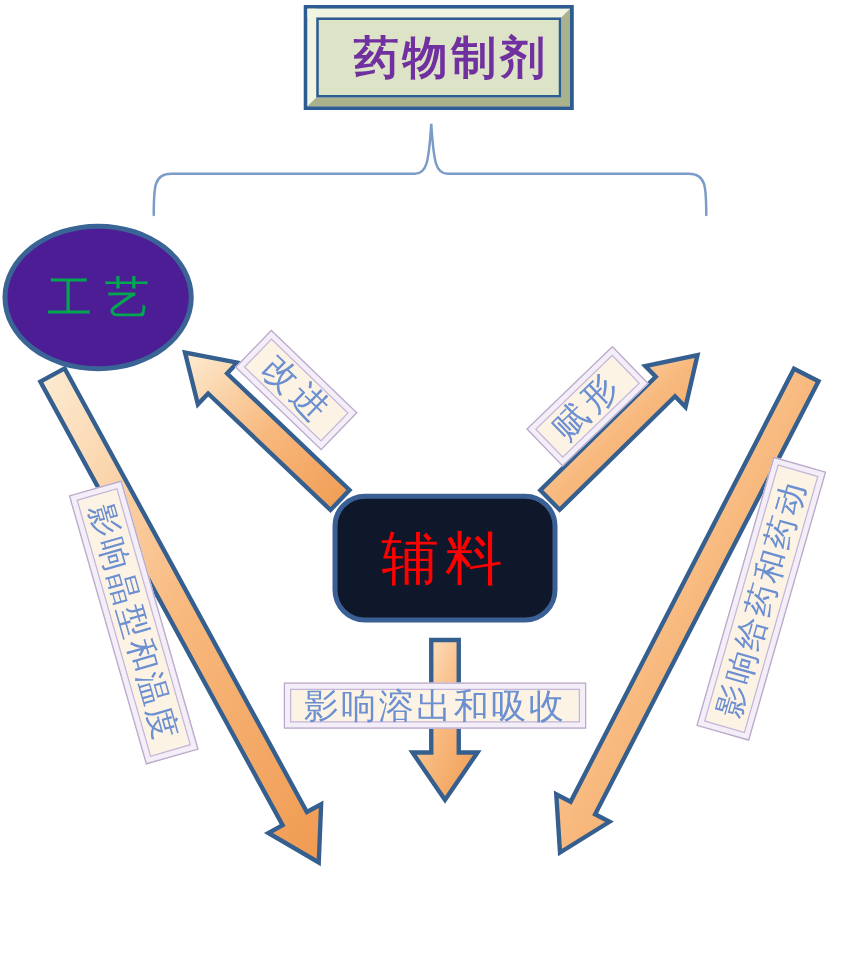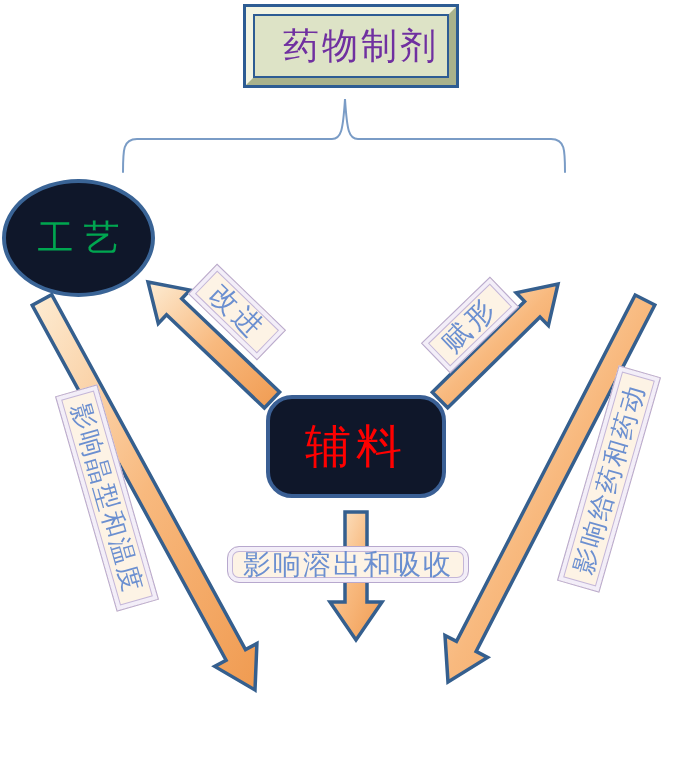--- a/index.html
+++ b/index.html
@@ -9,24 +9,24 @@
   }
   #arrow-layer{position:absolute;left:0;top:0;width:688px;height:763px;}
 
   
   .title-box{position:absolute;left:243px;top:4px;width:216px;height:84px;
     border:3px solid #2d5c93;background:#dde3c6;box-sizing:border-box;}
   .title-bevel{position:absolute;inset:0;box-sizing:border-box;
     border:7px solid;border-color:#f2f4e2 #a9b28c #a9b28c #f2f4e2;}
   .title-face{position:absolute;inset:7px;border:2px solid #2d5c93;background:#dde3c6;
     display:flex;align-items:center;justify-content:center;}
-  .title-text{color:#7030a0;font-size:36px;font-weight:normal;letter-spacing:3px;white-space:nowrap;margin-left:20px;}
+  .title-text{color:#7030a0;font-size:36px;font-weight:bold;letter-spacing:3px;white-space:nowrap;margin-left:20px;}
 
   
-  .node-ellipse{position:absolute;border:4px solid #3a6496;background:#0f172a;border-radius:50%;
+  .node-ellipse{position:absolute;border:4px solid #3a6496;background:#4c1d95;border-radius:50%;
     box-sizing:border-box;display:flex;align-items:center;justify-content:center;}
   .node-ellipse .node-text{color:#00a650;font-size:36px;letter-spacing:10px;padding-left:10px;white-space:nowrap;}
   #ellipse-process{left:2px;top:179px;width:153px;height:118px;}
   #ellipse-dosage{left:534px;top:180px;width:152px;height:118px;}
   #ellipse-efficacy{left:278px;top:648px;width:160px;height:108px;}
 
   
   .center-box{position:absolute;left:266px;top:395px;width:180px;height:103px;
     border:4px solid #3a5f94;background:#0f172a;border-radius:26px;box-sizing:border-box;
     display:flex;align-items:center;justify-content:center;}
@@ -37,21 +37,21 @@
     box-shadow:inset 0 0 0 4px #f3eef8, inset 0 0 0 5px #c4b6d8;
     color:#6b8fd0;display:flex;align-items:center;justify-content:center;white-space:nowrap;}
   #tag-improve{left:189px;top:291px;width:96px;height:42px;font-size:28px;letter-spacing:4px;
     transform:rotate(44deg);}
   #tag-shape{left:422px;top:304px;width:96px;height:42px;font-size:28px;letter-spacing:4px;
     transform:rotate(-44deg);}
   #tag-crystal{left:-5px;top:476px;width:224px;height:44px;font-size:26px;letter-spacing:2px;
     transform:rotate(74deg);}
   #tag-delivery{left:497px;top:457px;width:224px;height:44px;font-size:26px;letter-spacing:2px;
     transform:rotate(-74deg);}
-  #tag-dissolution{left:227px;top:546px;width:242px;height:37px;font-size:28px;letter-spacing:2px;border-radius:12px;}
+  #tag-dissolution{left:227px;top:546px;width:242px;height:37px;font-size:28px;letter-spacing:2px;}
 </style>
 </head>
 <body>
 
 <div id="canvas">
 
   <svg id="arrow-layer" viewBox="0 0 688 763" xmlns="http://www.w3.org/2000/svg">
     <defs>
       <linearGradient id="agrad" x1="0" y1="0" x2="1" y2="1">
         <stop offset="0" stop-color="#fdecd3"></stop>

